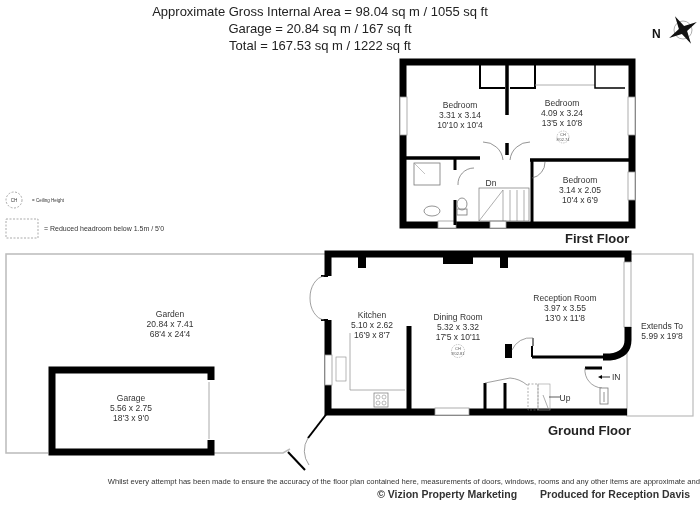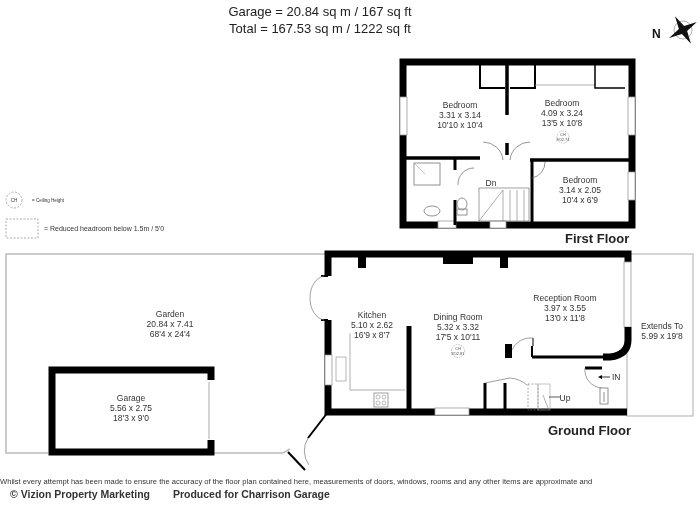--- a/index.html
+++ b/index.html
@@ -4,28 +4,29 @@
   <style>
     html, body { margin: 0; padding: 0; background: #ffffff; }
     body { width: 700px; height: 511px; position: relative; overflow: hidden; font-family: "Liberation Sans", sans-serif; color: #222; }
     .header { position: absolute; top: 3px; left: 0; width: 640px; text-align: center; font-size: 13px; line-height: 17px; color: #222; }
     .header div { white-space: nowrap; }
     svg.plan { position: absolute; left: 0; top: 0; }
     .room-label { font-family: "Liberation Sans", sans-serif; font-size: 8.5px; fill: #333; text-anchor: middle; }
     .floor-label { font-family: "Liberation Sans", sans-serif; font-size: 13px; font-weight: bold; fill: #222; }
     .legend-text { font-family: "Liberation Sans", sans-serif; fill: #333; }
     .ch-text { font-family: "Liberation Sans", sans-serif; font-size: 4px; fill: #555; text-anchor: middle; }
-    .footer { position: absolute; left: 0; top: 477px; width: 700px; text-align: left; font-size: 7.6px; line-height: 10px; color: #333; }
+    .footer { position: absolute; left: 0; top: 477px; width: 700px; text-align: right; font-size: 7.6px; line-height: 10px; color: #333; }
     .footer .credits { font-size: 10.5px; font-weight: bold; margin-top: 1px; line-height: 12px; }
     .footer .credits span { margin: 16px 10px; }
   </style>
 </head>
 <body>
 
 <div class="header">
+  <div>Approximate Gross Internal Area = 98.04 sq m / 1055 sq ft</div>
   <div>Garage = 20.84 sq m / 167 sq ft</div>
   <div>Total = 167.53 sq m / 1222 sq ft</div>
 </div>
 
 <svg class="plan" width="700" height="511" viewBox="0 0 700 511" xmlns="http://www.w3.org/2000/svg">
 
   <g>
     <circle cx="683" cy="30" r="9" fill="none" stroke="#999" stroke-width="0.8"></circle>
     <polygon points="683,14 686,27 699,30 686,33 683,46 680,33 667,30 680,27" fill="#111" transform="rotate(-30 683 30)"></polygon>
     <text x="652" y="38" font-size="12" font-weight="bold" fill="#111" font-family="Liberation Sans, sans-serif">N</text>
@@ -207,15 +208,15 @@
     </g>
 
     <text x="548" y="435" class="floor-label">Ground Floor</text>
   </g>
 </svg>
 
 <div class="footer">
   <div>Whilst every attempt has been made to ensure the accuracy of the floor plan contained here, measurements of doors, windows, rooms and any other items are approximate and</div>
   <div class="credits">
     <span>© Vizion Property Marketing</span>
-    <span>Produced for Charrison Garage</span>
+    <span>Produced for Reception Davis</span>
   </div>
 </div>
 
 </body></html>

